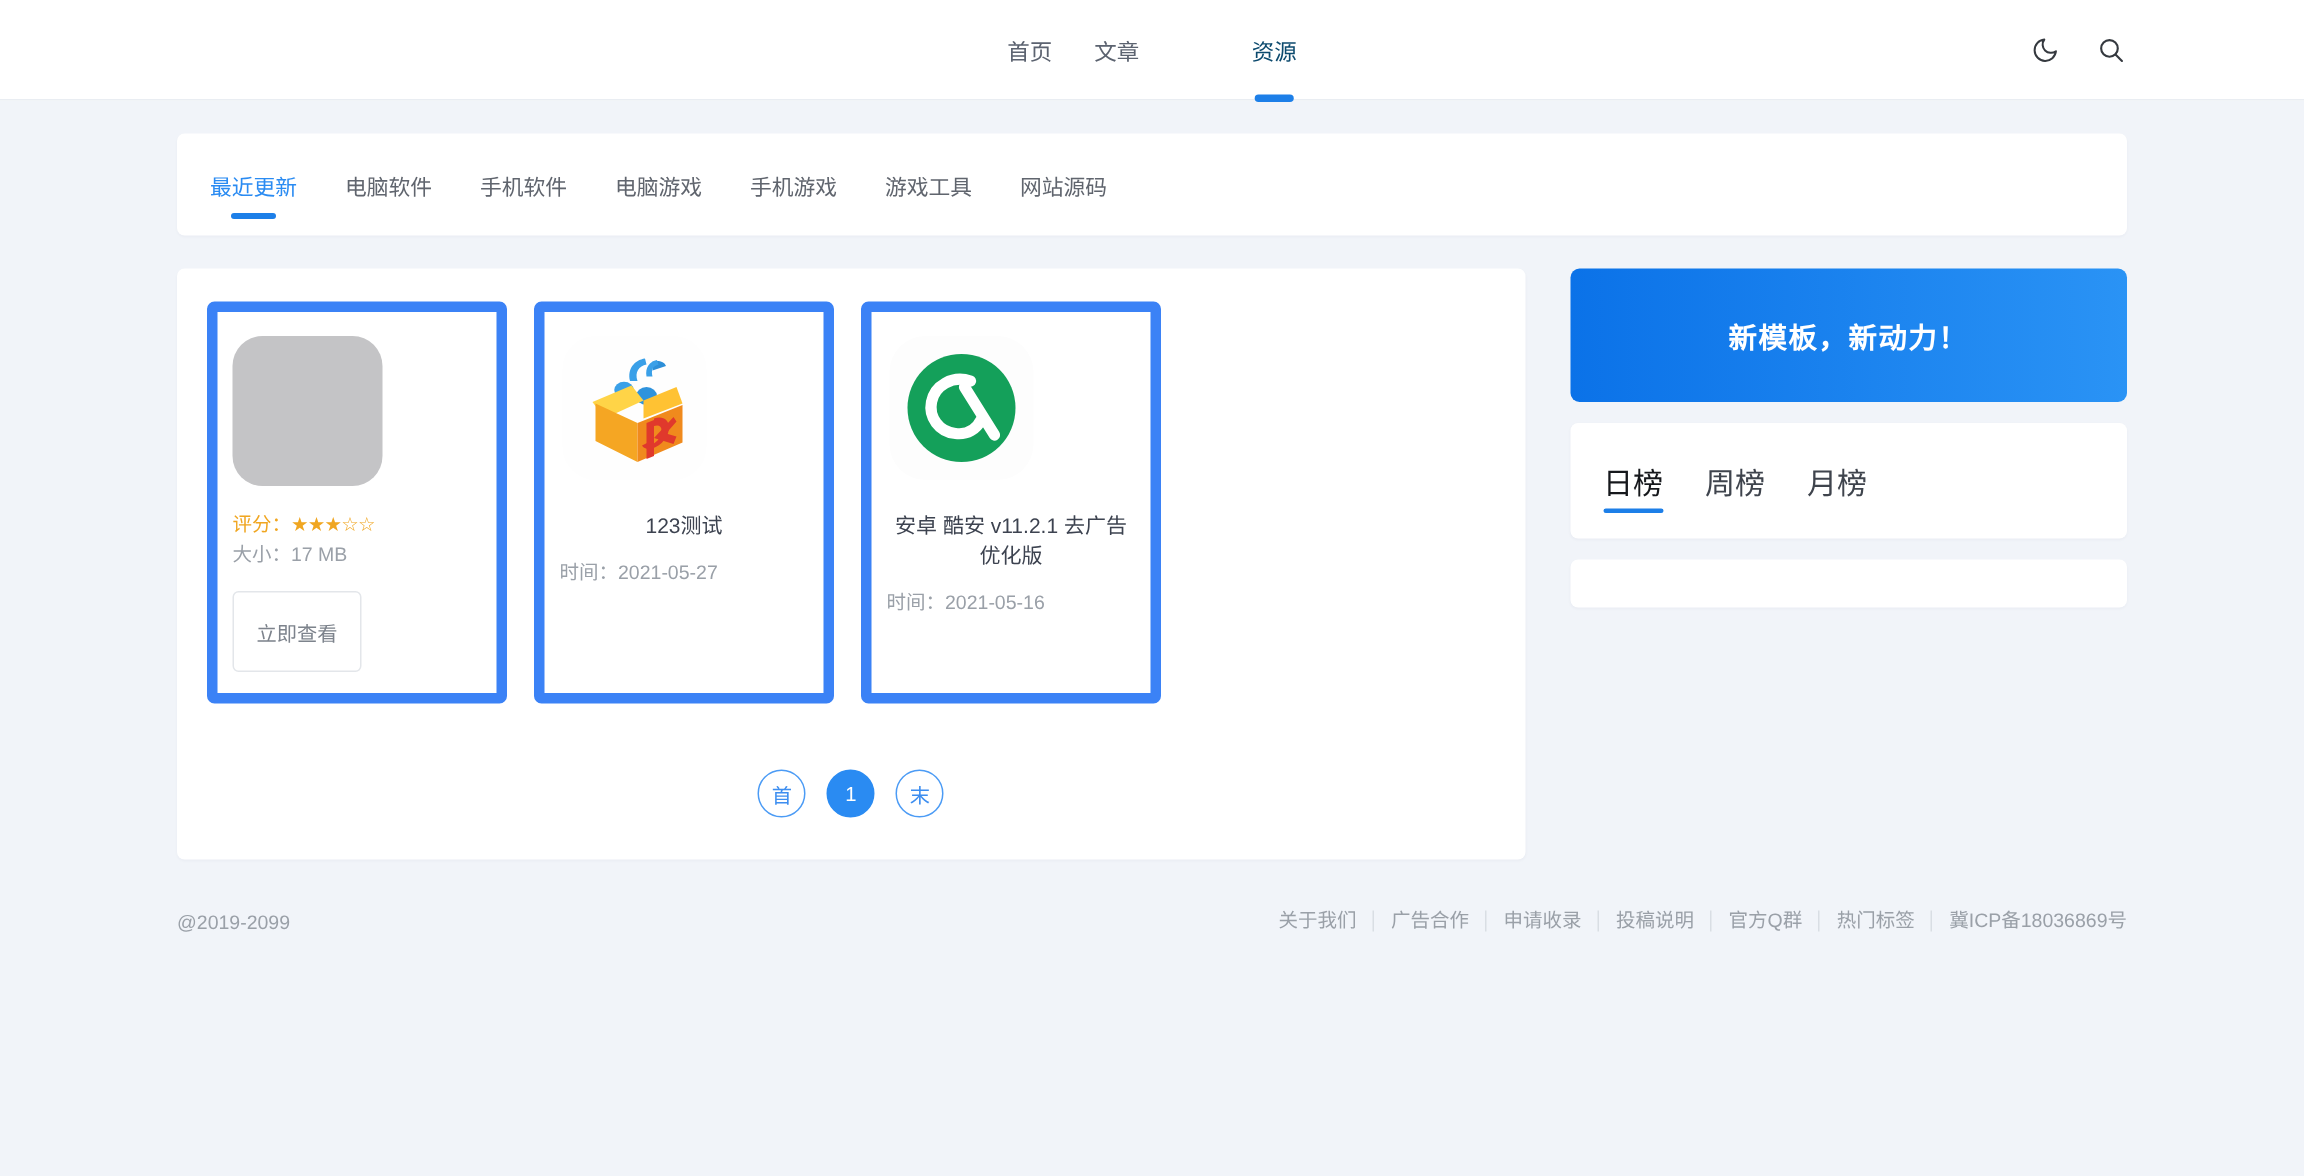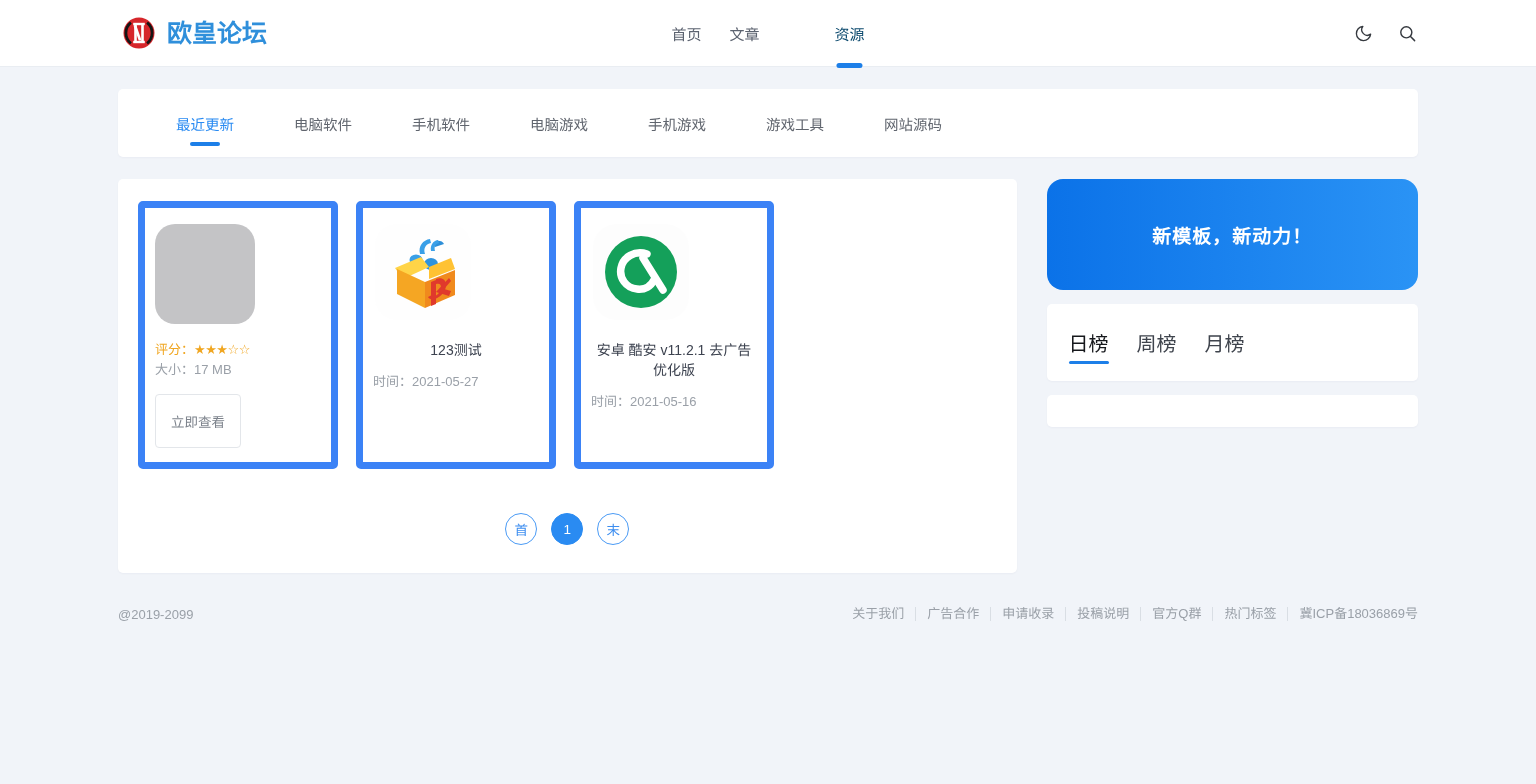--- a/index.html
+++ b/index.html
@@ -109,22 +109,21 @@
     height: 68px;
     display: flex;
     align-items: center;
     padding: 0 22px;
     box-shadow: 0 1px 2px rgba(20,40,80,0.035);
   }
   .cat-tabs {
     display: flex;
     align-items: center;
     height: 100%;
-    gap: 60px;
-    margin-left: 36px;
+    gap: 32px;
   }
   .cat-tab {
     font-size: 14.5px;
     color: #60656e;
     height: 100%;
     display: flex;
     align-items: center;
     position: relative;
     cursor: pointer;
   }
@@ -239,22 +238,22 @@
   }
   .pg.active {
     background: #2a8bf2;
     border-color: #2a8bf2;
     color: #fff;
   }
 
   
   .sidebar { width: 372px; }
   .promo-banner {
-    height: 111px;
-    border-radius: 16px;
+    height: 89px;
+    border-radius: 6px;
     background: linear-gradient(90deg, #0b72e8 0%, #2a93f5 100%);
     display: flex;
     align-items: center;
     justify-content: center;
     color: #fff;
     font-size: 19px;
     font-weight: 700;
     letter-spacing: 1px;
     cursor: pointer;
   }
@@ -327,35 +326,20 @@
     cursor: pointer;
     border-right: 1px solid #d9dee4;
     line-height: 14px;
   }
   .footer-link:last-child { border-right: none; padding-right: 0; }
 </style>
 </head>
 <body>
 
 <div class="header">
-  <div class="logo-wrap">
-    <span class="logo-emblem">
-      <svg width="42" height="42" viewBox="0 0 42 42">
-        <circle cx="21" cy="21" r="15.5" fill="#d6262b"></circle>
-        <path d="M6.5 21a14.5 14.5 0 0 1 5.6-11.5l1.7 2.2A11.7 11.7 0 0 0 9.3 21c0 3.8 1.7 7.2 4.5 9.3l-1.7 2.2A14.5 14.5 0 0 1 6.5 21z" fill="#151515"></path>
-        <path d="M35.5 21a14.5 14.5 0 0 0-5.6-11.5l-1.7 2.2A11.7 11.7 0 0 1 32.7 21c0 3.8-1.7 7.2-4.5 9.3l1.7 2.2A14.5 14.5 0 0 0 35.5 21z" fill="#151515"></path>
-        <rect x="15.2" y="10.8" width="11.6" height="2.4" fill="#ffffff"></rect>
-        <rect x="15.2" y="28.8" width="11.6" height="2.4" fill="#ffffff"></rect>
-        <rect x="16.2" y="12.6" width="2.6" height="17" fill="#ffffff"></rect>
-        <rect x="23.2" y="12.6" width="2.6" height="17" fill="#ffffff"></rect>
-        <path d="M18.4 13.4l5.2 15.2h-2.9l-5.2-15.2z" fill="#ffffff"></path>
-      </svg>
-    </span>
-    <span class="logo-text">欧皇论坛</span>
-  </div>
 
   <nav class="main-nav">
     <span class="nav-item">首页</span>
     <span class="nav-item">文章</span>
     <span class="nav-item active">资源</span>
   </nav>
 
   <div class="header-actions">
     <span class="hdr-icon">
       <svg width="19" height="19" viewBox="0 0 24 24" fill="none" stroke="#35393f" stroke-width="1.7" stroke-linecap="round" stroke-linejoin="round">

